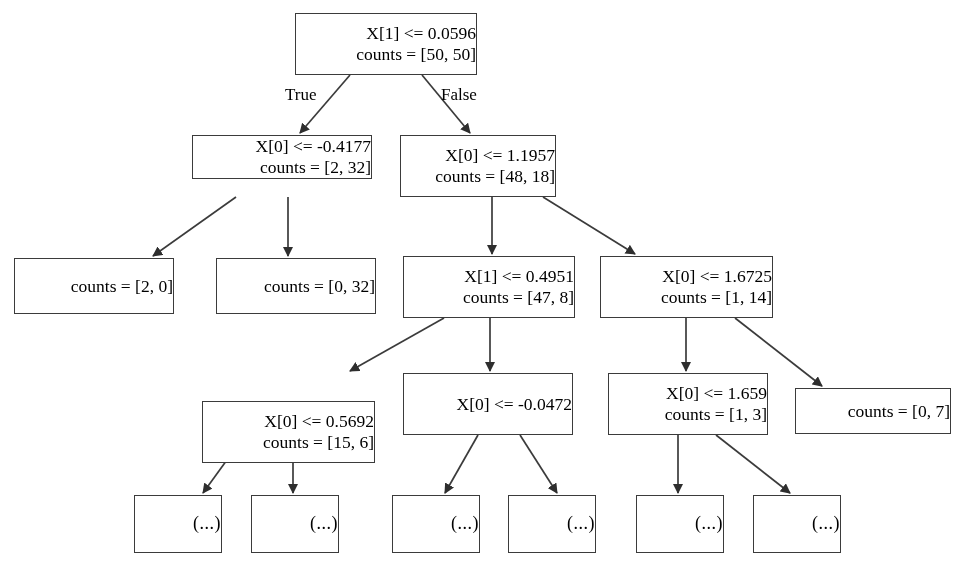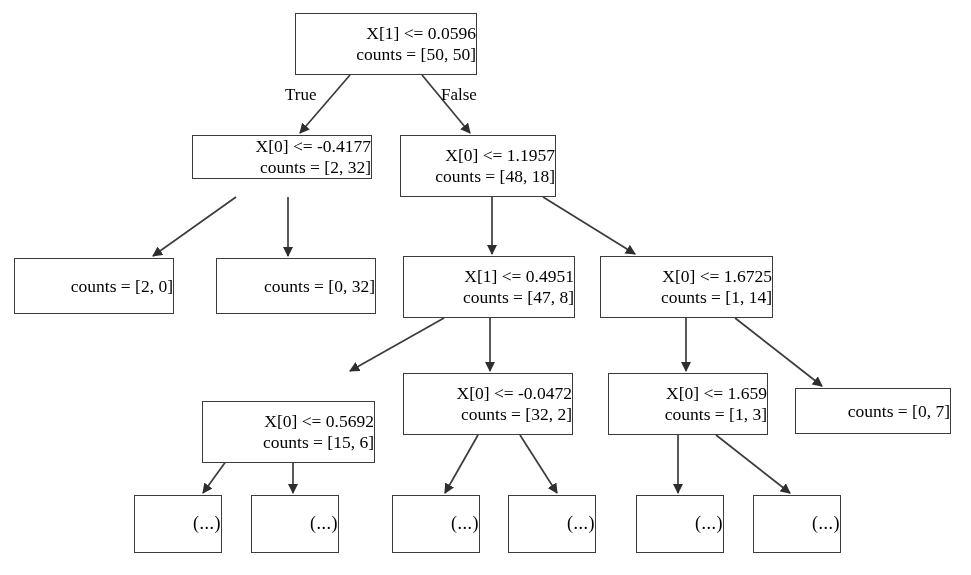--- a/index.html
+++ b/index.html
@@ -111,21 +111,20 @@
       <div class="node" style="left: 600px; top: 256px; width: 173px; height: 62px; border-color: rgb(59, 59, 59); background: rgb(255, 255, 255); color: rgb(0, 0, 0);">
         <span class="line">X[0] &lt;= 1.6725</span>
         <span class="line">counts = [1, 14]</span>
       </div>
       <div class="node" style="left: 202px; top: 373px; width: 173px; height: 62px; border-color: rgb(59, 59, 59); background: rgb(255, 255, 255); color: rgb(0, 0, 0); margin-top: 28px;">
         <span class="line">X[0] &lt;= 0.5692</span>
         <span class="line">counts = [15, 6]</span>
       </div>
       <div class="node" style="left: 403px; top: 373px; width: 170px; height: 62px; border-color: rgb(59, 59, 59); background: rgb(255, 255, 255); color: rgb(0, 0, 0);">
         <span class="line">X[0] &lt;= -0.0472</span>
-        <span class="line">counts = [32, 2]</span>
       </div>
       <div class="node" style="left: 608px; top: 373px; width: 160px; height: 62px; border-color: rgb(59, 59, 59); background: rgb(255, 255, 255); color: rgb(0, 0, 0);">
         <span class="line">X[0] &lt;= 1.659</span>
         <span class="line">counts = [1, 3]</span>
       </div>
       <div class="node" style="left: 795px; top: 388px; width: 156px; height: 46px; border-color: rgb(59, 59, 59); background: rgb(255, 255, 255); color: rgb(0, 0, 0);">
         <span class="line">counts = [0, 7]</span>
       </div>
       <div class="node leaf-dots" style="left: 134px; top: 495px; width: 88px; height: 58px; border-color: rgb(59, 59, 59); background: rgb(255, 255, 255); color: rgb(0, 0, 0);">
         <span class="line">(...)</span>

